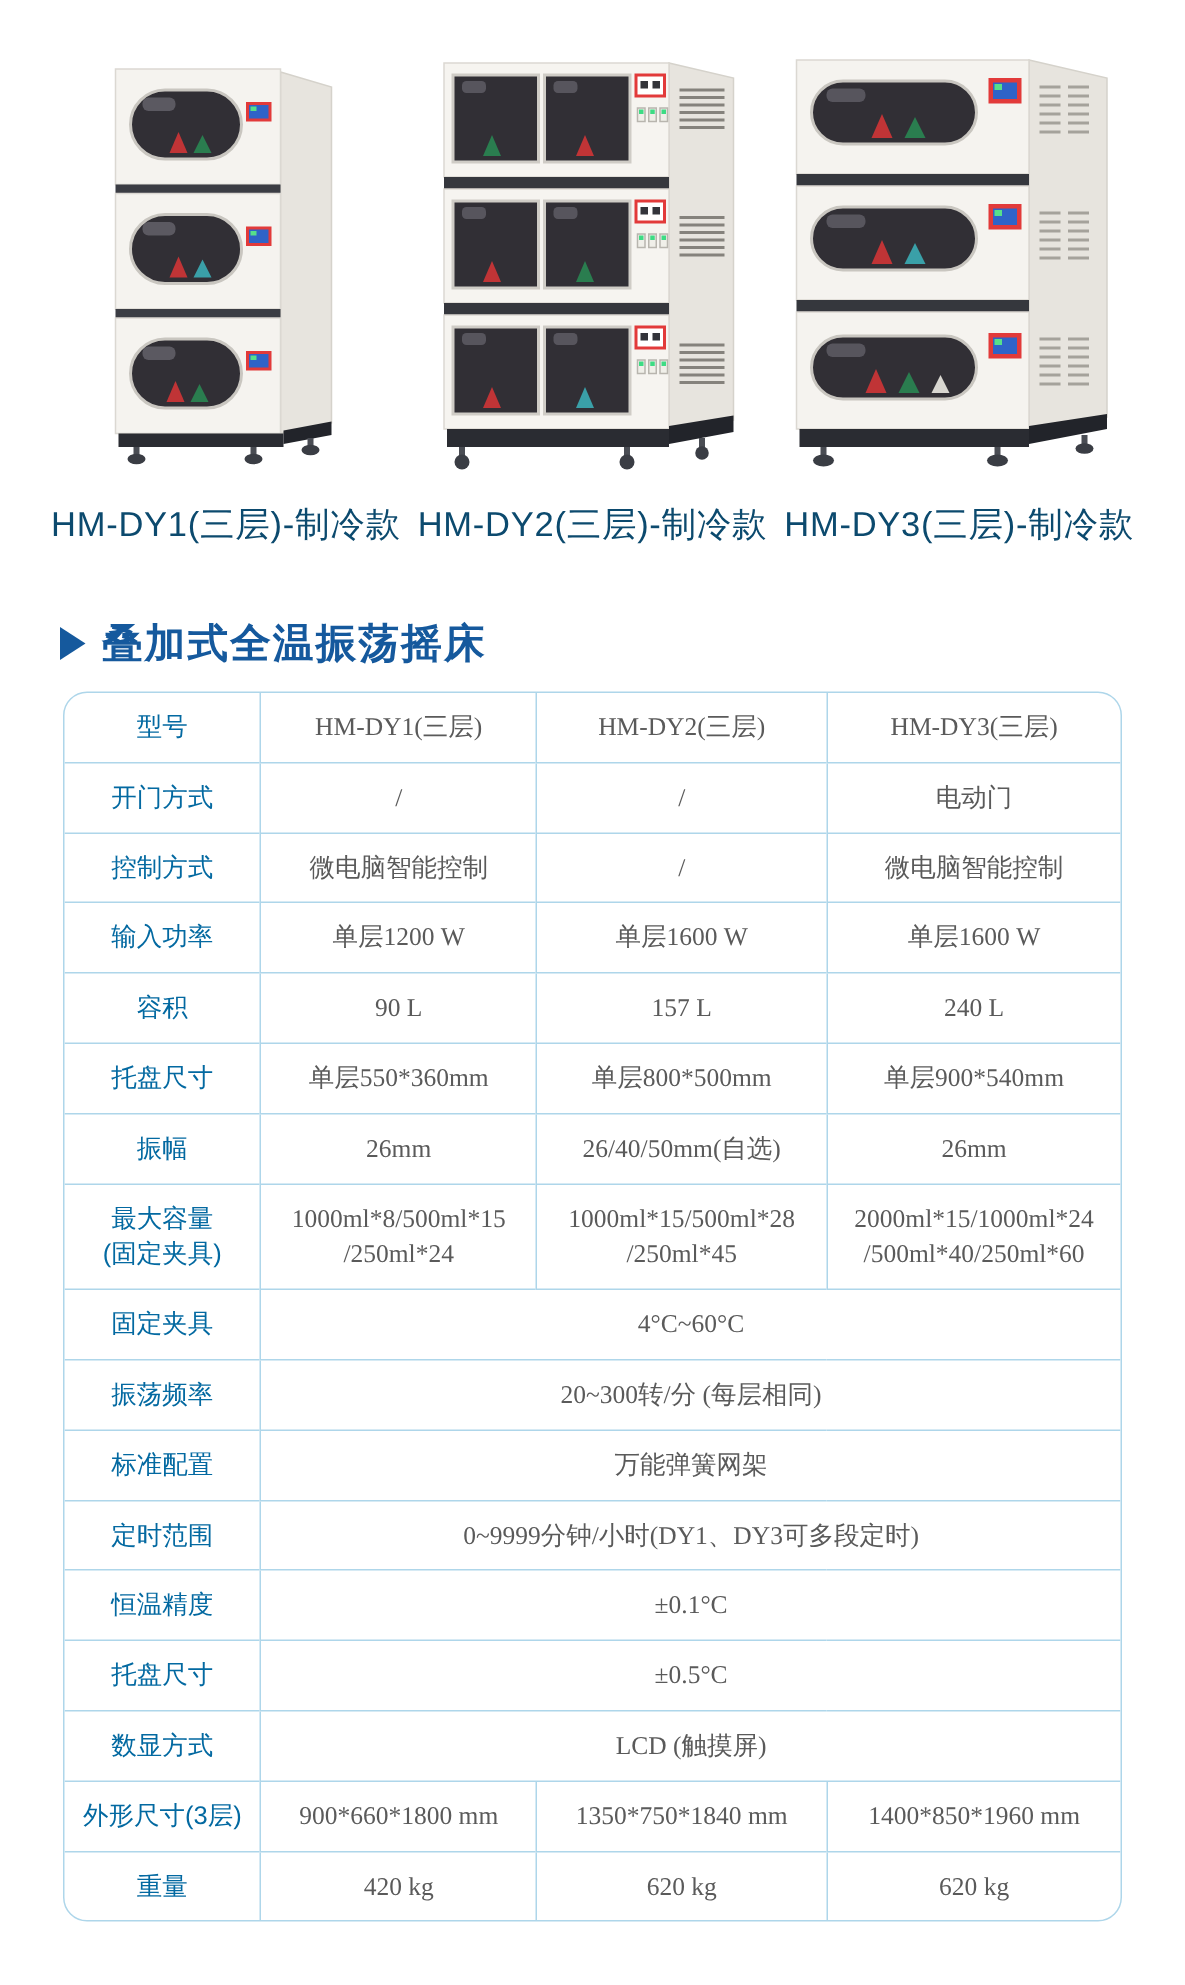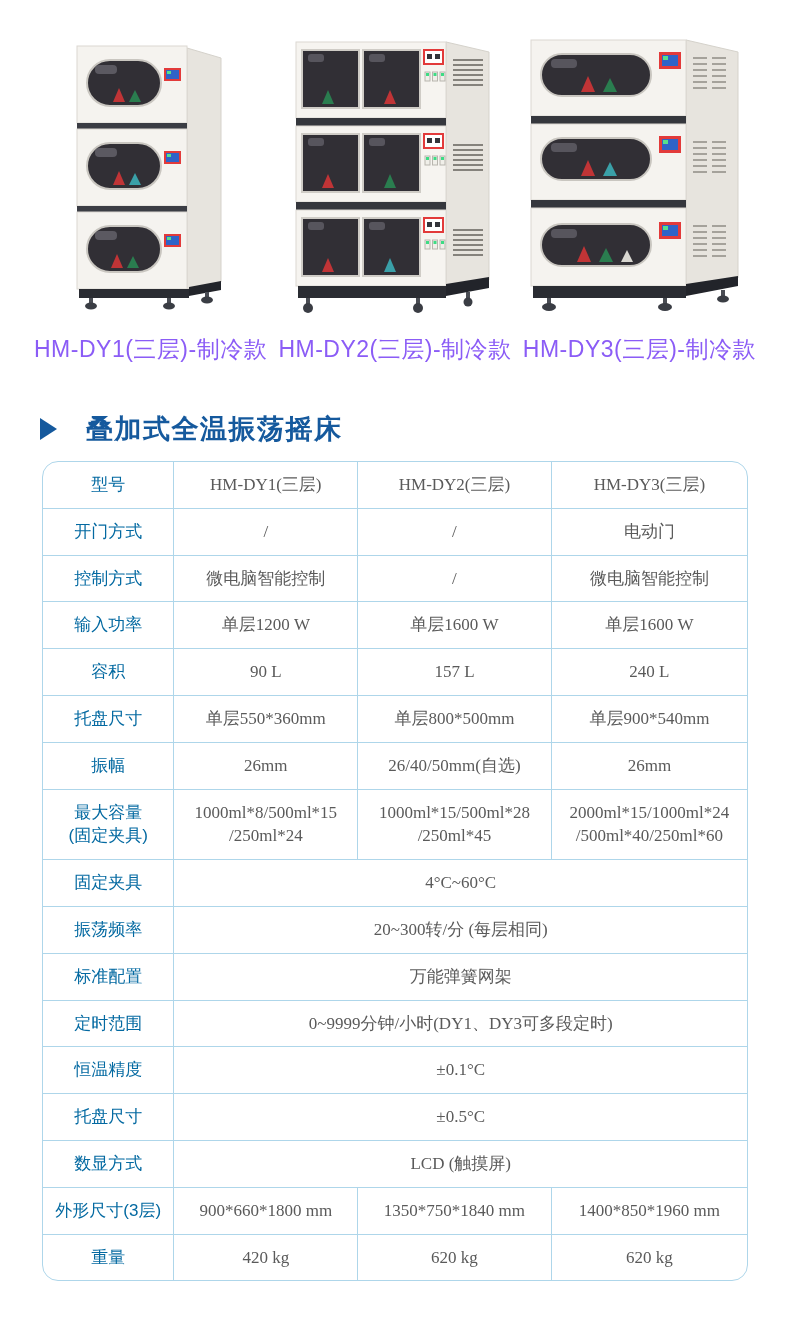--- a/index.html
+++ b/index.html
@@ -1,23 +1,23 @@
 <!DOCTYPE html>
 <html><head>
 <meta charset="utf-8">
 <style>
   html,body{margin:0;padding:0;background:#ffffff;}
   .page{width:790px;min-height:1323px;margin:0 auto;background:#ffffff;
         font-family:"Liberation Sans","DejaVu Sans",sans-serif;box-sizing:border-box;}
   
   .products{display:flex;justify-content:space-between;align-items:flex-end;padding:30px 34px 0;}
   .product{margin:0;display:flex;flex-direction:column;align-items:center;}
-  .product figcaption{font-size:23px;color:#8b5cf6;margin-top:12px;white-space:nowrap;letter-spacing:.5px;}
+  .product figcaption{font-size:23px;color:#0c4a6e;margin-top:12px;white-space:nowrap;letter-spacing:.5px;}
   
-  .section-title{display:flex;align-items:center;gap:29px;margin:46px 0 14px 40px;}
+  .section-title{display:flex;align-items:center;gap:11px;margin:46px 0 14px 40px;}
   .tri{width:0;height:0;border-left:17px solid #15599d;border-top:11px solid transparent;border-bottom:11px solid transparent;}
   .section-title h2{margin:0;font-size:27px;font-weight:bold;color:#15599d;letter-spacing:1.5px;}
   
   .table-wrap{margin:0 42px;border:1px solid #aed6ea;border-radius:16px;overflow:hidden;}
   table.spec{width:100%;border-collapse:collapse;table-layout:fixed;}
   table.spec td{text-align:center;vertical-align:middle;padding:11px 6px;font-size:17px;
                 color:#5a5a5a;white-space:pre-line;line-height:1.4;}
   table.spec td.lbl{color:#0369a1;}
   table.spec tr + tr td{border-top:1px solid #aed6ea;}
   table.spec td + td{border-left:1px solid #aed6ea;font-family:Liberation Serif, serif;}

